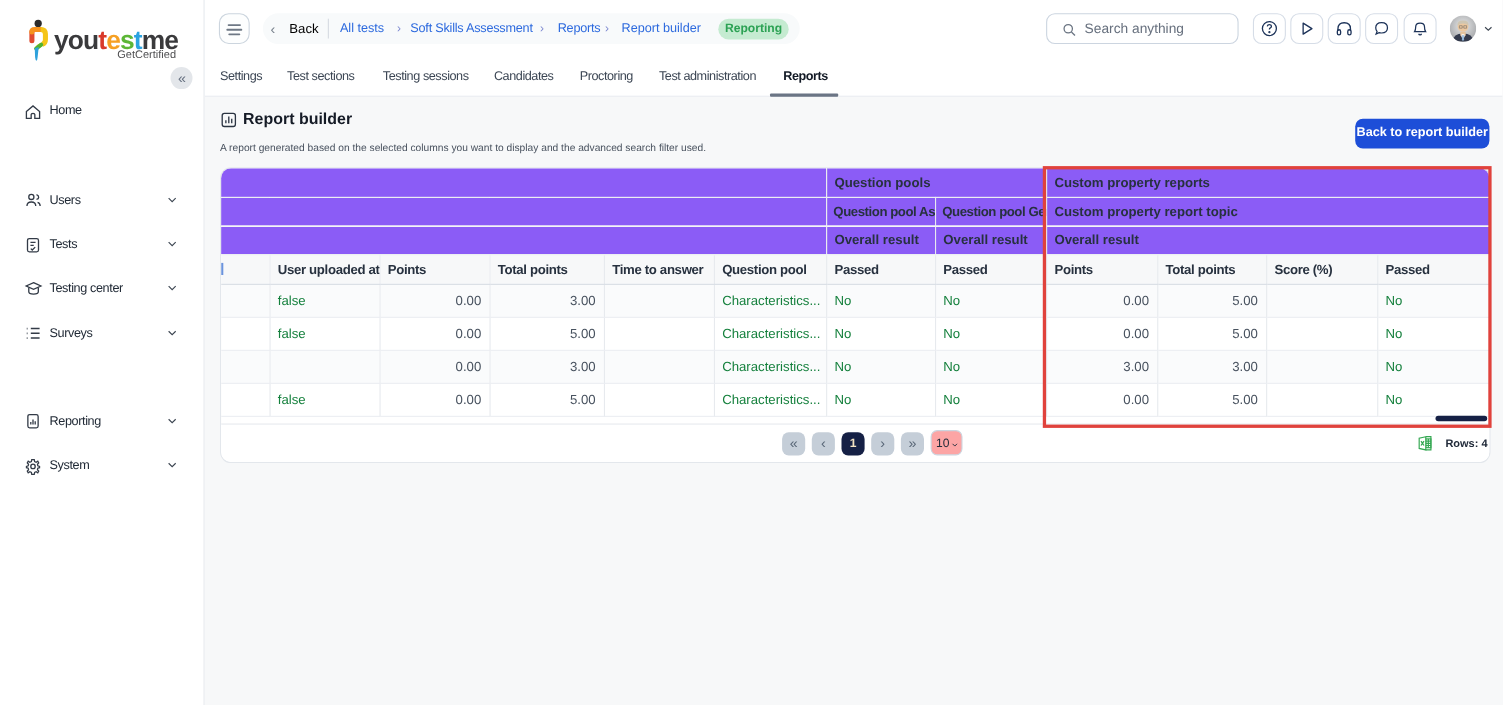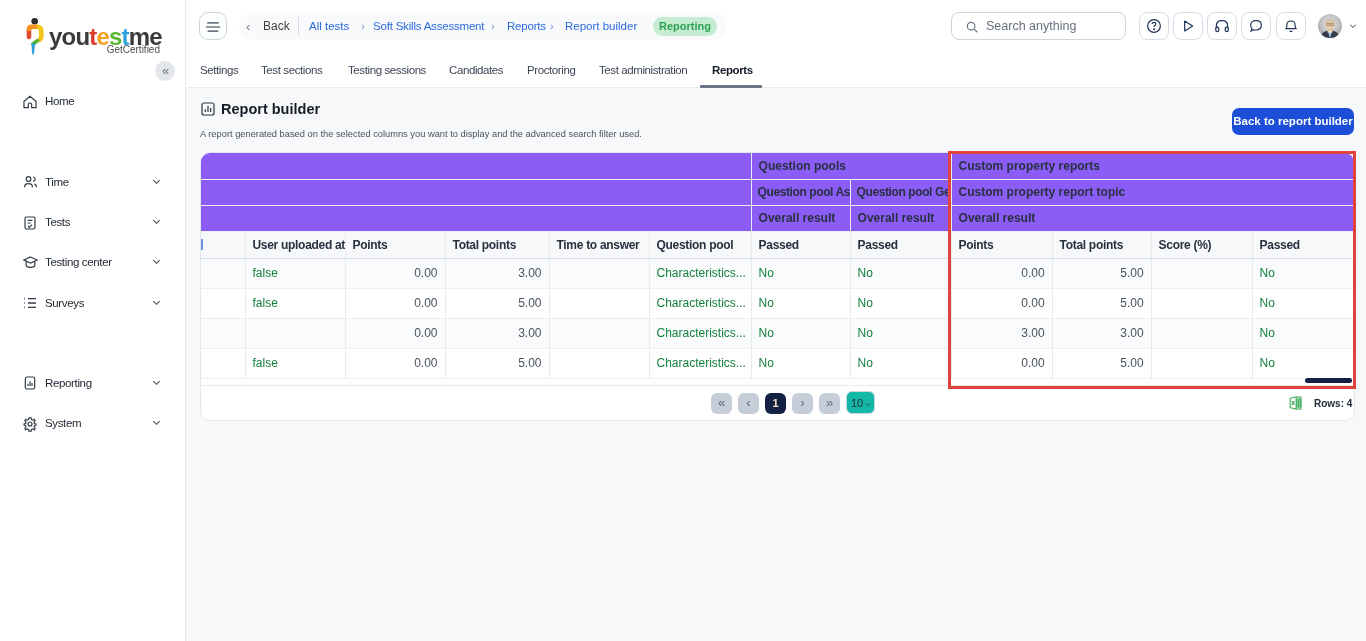--- a/index.html
+++ b/index.html
@@ -40,21 +40,21 @@
   tr.h4 td { background:#f7f8f9; font-weight:700; color:#27313f; border-bottom:1px solid #d8dde4; border-right:1px solid #e7eaee; letter-spacing:-0.3px; }
   tr.h4 td:last-child { border-right:none; }
   td.sepl { border-left:1px solid #e7eaee; }
   tr.dr td { border-right:1px solid #e7eaee; border-bottom:1px solid #eceef2; color:#15803d; }
   tr.dr td:last-child { border-right:none; }
   tr.dr td.num { text-align:right; color:#48525f; }
   tr.odd td { background:#fafbfc; }
   #pagerow { position:absolute; left:0; top:232px; width:1153px; height:36px; border-top:1px solid #e7eaee; background:#fff; }
   .pgbtn { position:absolute; top:7px; width:21px; height:21px; border-radius:6px; background:#c5ced8; color:#5a6878; text-align:center; line-height:20px; font-size:13px; }
   #pgactive { position:absolute; top:7px; left:564px; width:21px; height:21px; border-radius:6px; background:#152045; color:#f3e2c2; text-align:center; line-height:21px; font-size:11px; font-weight:700; }
-  #pgsel { position:absolute; top:5px; left:645px; width:29px; height:23px; border:1px solid #ccd4de; border-radius:6px; background:#14b8a6; font-size:11px; color:#232c3a; text-align:left; line-height:22px; padding-left:4px; }
+  #pgsel { position:absolute; top:5px; left:645px; width:29px; height:23px; border:1px solid #ccd4de; border-radius:6px; background:#fca5a5; font-size:11px; color:#232c3a; text-align:left; line-height:22px; padding-left:4px; }
   #rows4 { position:absolute; top:12px; left:1113px; font-size:10px; font-weight:700; color:#222b3a; }
   #sbthumb { left:1305px; top:378px; width:47px; height:5px; background:#152045; border-radius:3px; z-index:8; }
   #redrect { left:948px; top:151px; width:408px; height:238px; border:3px solid #e0423c; z-index:9; }
 </style>
 </head>
 <body>
 <div class="abs" id="topband"></div>
 
 <div class="abs" id="sidebar">
   <svg width="150" height="50" style="position:absolute;left:20px;top:10px" viewBox="0 0 150 50">
@@ -77,21 +77,21 @@
       </svg>
     <span class="lbl">Home</span>
   </div>
   <div class="menuitem" style="top:166.5px">
     <svg width="17" height="16" viewBox="0 0 24 24" fill="none" stroke="#333b47" stroke-width="1.8">
         <circle cx="9" cy="7.5" r="3.5"></circle>
         <path d="M3 20 Q3 14.5 9 14.5 Q15 14.5 15 20"></path>
         <path d="M16 4.5 Q19 5.5 19 8 Q19 10.5 16 11"></path>
         <path d="M17.5 15 Q21 16 21 20"></path>
       </svg>
-    <span class="lbl">Time</span>
+    <span class="lbl">Users</span>
     <svg class="chev" width="11" height="11" viewBox="0 0 24 24" fill="none" stroke="#3b4450" stroke-width="2.2">
         <path d="M5 9 L12 16 L19 9"></path>
       </svg>
   </div>
   <div class="menuitem" style="top:207px">
     <svg width="16" height="16" viewBox="0 0 24 24" fill="none" stroke="#333b47" stroke-width="1.8">
         <rect x="4.5" y="3" width="15" height="18" rx="2.5"></rect>
         <path d="M8.5 8 H15.5 M8.5 12 H13"></path>
         <path d="M9 16.5 L11 18.5 L15 14.5"></path>
       </svg>
@@ -142,21 +142,21 @@
   </div>
 </div>
 
 <div class="abs" id="hamburger">
   <svg width="18" height="14" viewBox="0 0 18 14" style="position:absolute;left:4px;top:6px" fill="none" stroke="#6e7885" stroke-width="1.7" stroke-linecap="round">
       <path d="M3.8 3.8 H14.2 M2.6 8 H15.4 M4.4 12.2 H13.6"></path>
     </svg>
 </div>
 <div class="abs" id="crumbbar">
   <span class="crumb" style="left:7px;color:#79828d;font-size:13px">‹</span>
-  <span class="crumb" style="left:24px;color:#404040">Back</span>
+  <span class="crumb" style="left:24px;color:#000000">Back</span>
   <div style="position:absolute;left:59px;top:5px;width:1px;height:18.5px;background:#d5dae1"></div>
   <span class="crumb bluelink" style="left:70px">All tests</span>
   <span class="crumb" style="left:122px;color:#7c87d0;font-size:11px">›</span>
   <span class="crumb bluelink" style="left:134px;letter-spacing:-0.2px">Soft Skills Assessment</span>
   <span class="crumb" style="left:252px;color:#7c87d0;font-size:11px">›</span>
   <span class="crumb bluelink" style="left:268px;letter-spacing:-0.2px">Reports</span>
   <span class="crumb" style="left:311px;color:#7c87d0;font-size:11px">›</span>
   <span class="crumb bluelink" style="left:326px">Report builder</span>
   <div id="chip">Reporting</div>
 </div>

